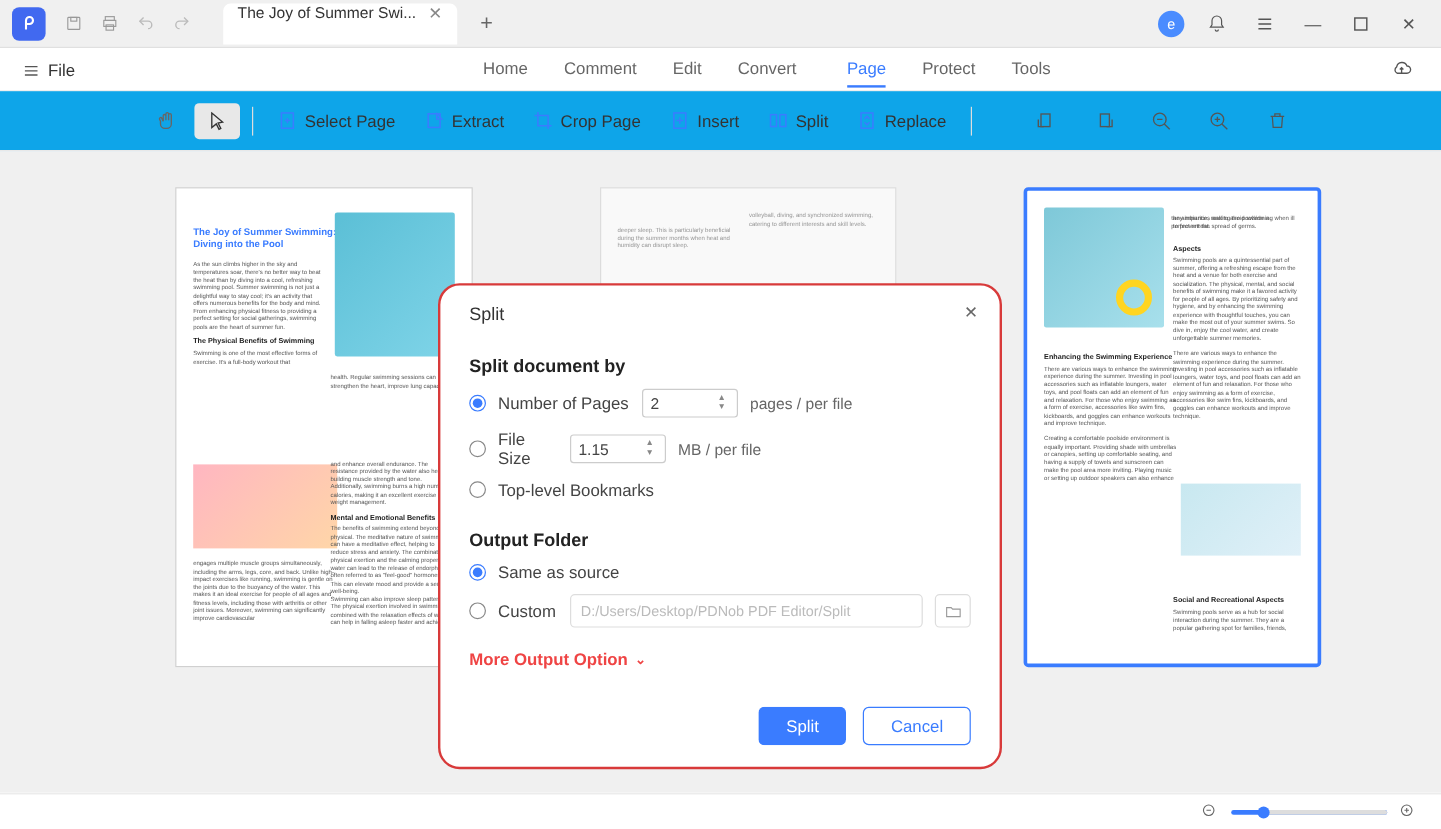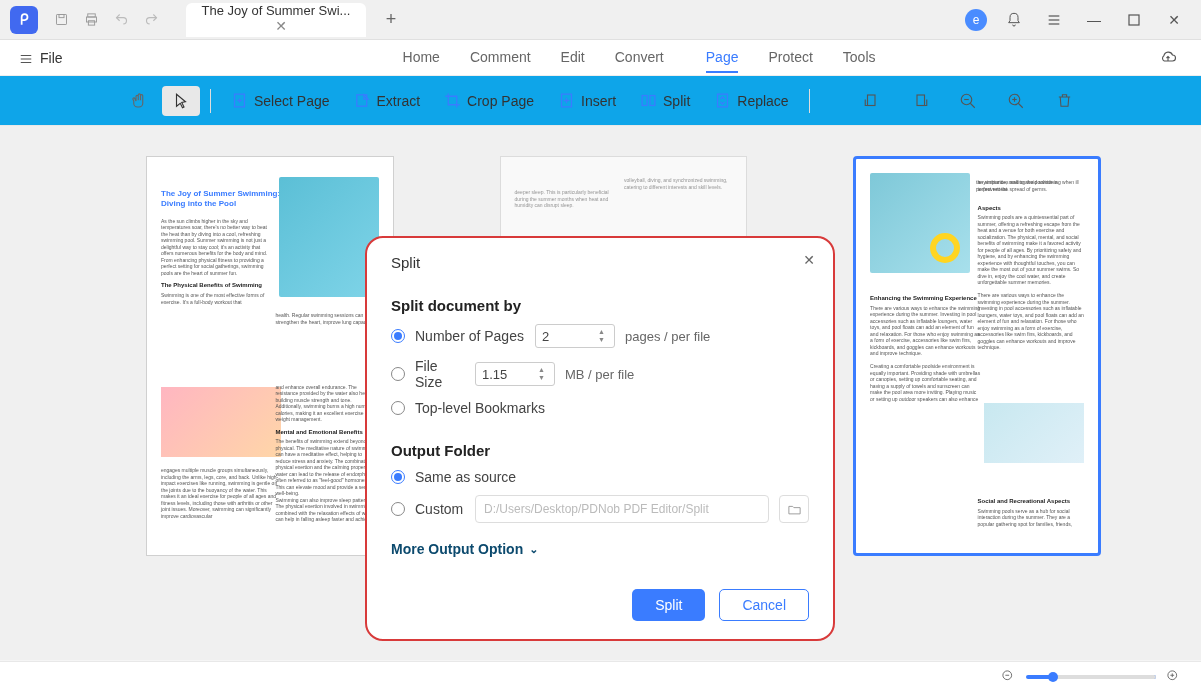--- a/index.html
+++ b/index.html
@@ -3,21 +3,21 @@
 <meta charset="utf-8">
 <style>
 * { margin: 0; padding: 0; box-sizing: border-box; font-family: -apple-system, BlinkMacSystemFont, "Segoe UI", Arial, sans-serif; }
 body { background: #f5f5f5; width: 1201px; height: 691px; overflow: hidden; position: relative; }
 
 
 .titlebar { height: 40px; background: #f0f0f0; display: flex; align-items: center; border-bottom: 1px solid #e0e0e0; }
 .app-logo { width: 28px; height: 28px; background: #4169f0; border-radius: 6px; margin: 0 8px 0 10px; display:flex; align-items:center; justify-content:center; color:#fff; font-size:16px; }
 .titlebar-icon { width: 30px; height: 30px; display: flex; align-items: center; justify-content: center; color: #888; cursor: pointer; }
 .tabbar { display: flex; align-items: center; margin-left: 20px; }
-.tab { height: 34px; background: #fff; border-radius: 6px 6px 0 0; padding: 0 12px; display: flex; align-items: center; font-size: 13px; color: #333; min-width: 180px; flex-direction: column; }
+.tab { height: 34px; background: #fff; border-radius: 6px 6px 0 0; padding: 0 12px; display: flex; align-items: flex-start; font-size: 13px; color: #333; min-width: 180px; }
 .tab-close { margin-left: 10px; color: #888; cursor: pointer; font-size: 14px; }
 .tab-add { margin-left: 10px; color: #666; font-size: 18px; cursor: pointer; width:30px; text-align:center; }
 .titlebar-right { margin-left: auto; display: flex; align-items: center; gap: 14px; padding-right: 14px; }
 .avatar-circle { width: 22px; height: 22px; border-radius: 50%; background: #4a8cff; color:#fff; display:flex; align-items:center; justify-content:center; font-size:12px; }
 .win-btn { width: 26px; height: 26px; display: flex; align-items: center; justify-content: center; color: #555; cursor: pointer; font-size:14px; }
 
 
 .menubar { height: 36px; background: #fff; display: flex; align-items: center; padding: 0 18px; border-bottom: 1px solid #eee; }
 .file-menu { display:flex; align-items:flex-end; gap:6px; color:#333; font-size:14px; }
 .menu-items { display: flex; gap: 30px; margin-left: 340px; }
@@ -53,21 +53,21 @@
 .dialog-section { font-size: 15px; font-weight: 600; color: #222; margin-top: 26px; margin-bottom: 10px; }
 .radio-row { display: flex; align-items: center; gap: 10px; margin-bottom: 10px; font-size: 14px; color: #444; }
 .radio { width: 14px; height: 14px; border: 1.5px solid #888; border-radius: 50%; display: inline-block; position: relative; }
 .radio.checked { border-color: #3a7cff; }
 .radio.checked::after { content:''; width: 8px; height: 8px; background: #3a7cff; border-radius: 50%; position: absolute; top: 2px; left: 2px; }
 .num-input { width: 80px; height: 24px; border: 1px solid #ccc; border-radius: 3px; padding: 0 6px; font-size: 13px; display:flex; align-items:center; position:relative; }
 .spinner { position:absolute; right:2px; top:0; height:100%; width:14px; display:flex; flex-direction:column; justify-content:center; font-size:7px; color:#888; line-height:8px; }
 .unit-label { color: #666; font-size: 13px; }
 .path-input { flex: 1; height: 28px; border: 1px solid #ddd; border-radius: 4px; padding: 0 8px; font-size: 12px; color: #bbb; display:flex; align-items:center; }
 .folder-btn { width: 30px; height: 28px; border: 1px solid #ddd; border-radius: 4px; display:flex; align-items:center; justify-content:center; color:#888; cursor:pointer; }
-.more-opt { font-size: 14px; font-weight: 600; color: #0c4a6e; margin-top: 18px; display:flex; align-items:center; gap:6px; cursor:pointer; }
+.more-opt { font-size: 14px; font-weight: 600; color: #ef4444; margin-top: 18px; display:flex; align-items:center; gap:6px; cursor:pointer; }
 .dialog-buttons { position: absolute; bottom: 18px; right: 24px; display: flex; gap: 14px; }
 .btn { padding: 7px 22px; border-radius: 5px; font-size: 14px; cursor: pointer; border: 1px solid transparent; }
 .btn-primary { background: #3a7cff; color: #fff; }
 .btn-secondary { background: #fff; color: #3a7cff; border-color: #3a7cff; }
 
 
 .zoombar { position:absolute; bottom:0; left:0; right:0; height:30px; background:#fff; border-top:1px solid #e8e8e8; display:flex; align-items:center; justify-content:flex-end; padding:0 20px; gap:10px; }
 .zoom-slider { width:130px; height:4px; background:#3a7cff; border-radius:2px; position:relative; }
 .zoom-slider::after { content:''; width:10px; height:10px; background:#3a7cff; border-radius:50%; position:absolute; left:22px; top:-3px; }
 .zoom-slider-bg { position:absolute; left:28px; right:0; top:0; height:4px; background:#ddd; border-radius:2px; }

